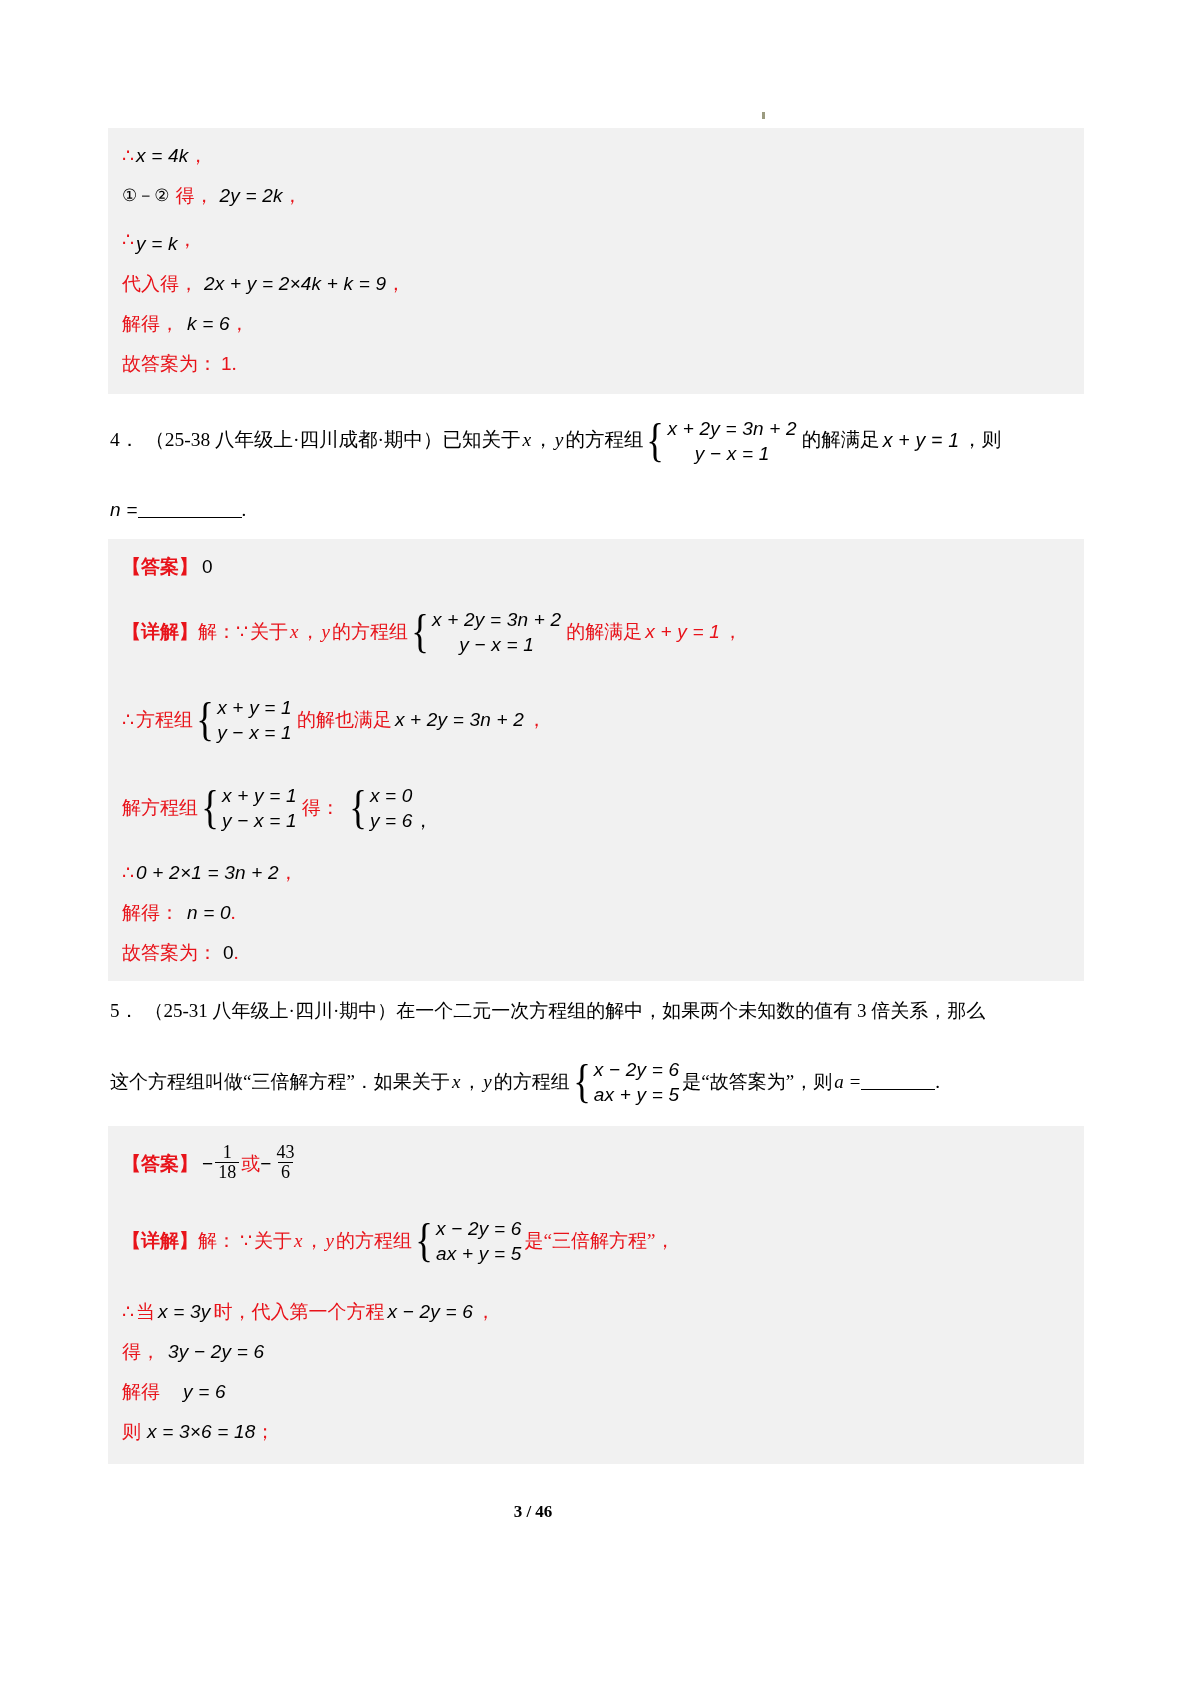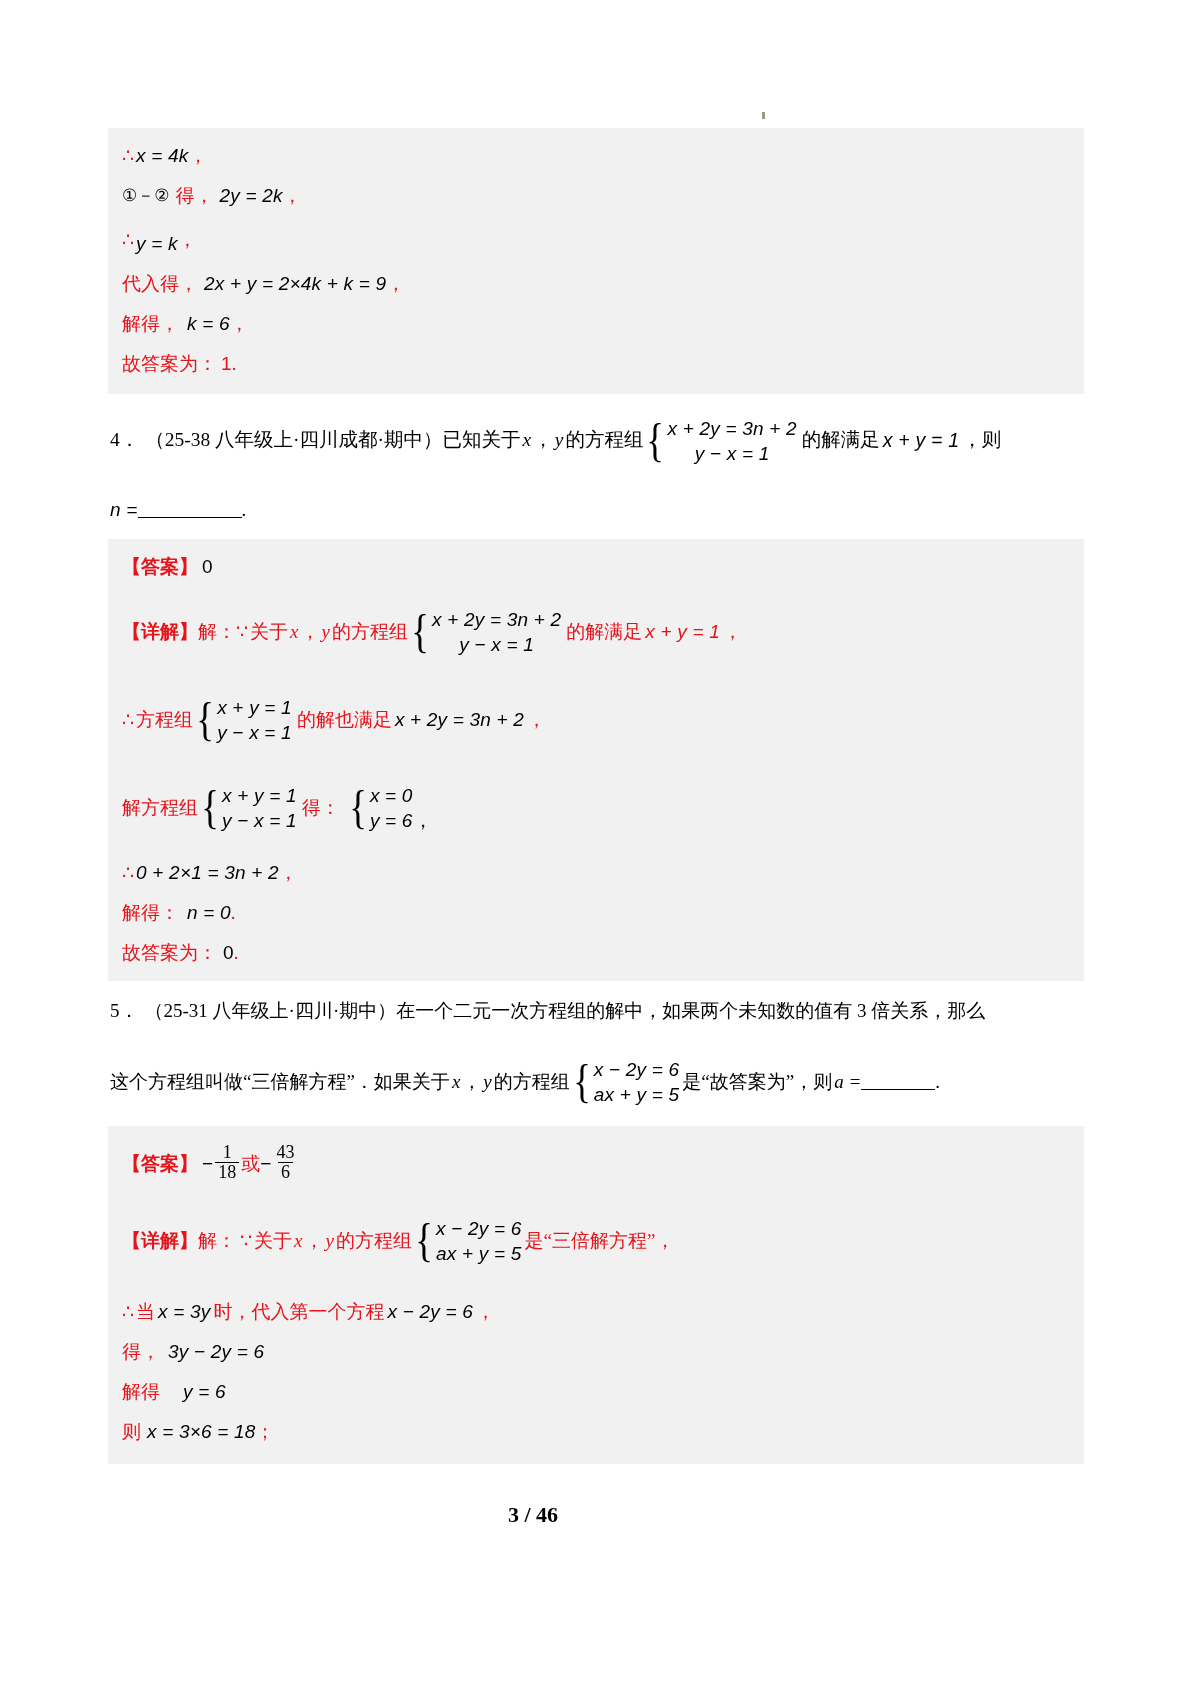--- a/index.html
+++ b/index.html
@@ -123,21 +123,21 @@
   }
   .blank.w1 { width: 104px; }
   .blank.w2 { width: 74px; }
 
   .footer {
     position: absolute;
     left: 0;
     top: 1502px;
     width: 1066px;
     text-align: center;
-    font-size: 22px;
+    font-size: 17px;
     font-weight: bold;
     font-family: "Liberation Serif", serif;
   }
   .topmark {
     position: absolute;
     left: 762px;
     top: 112px;
     width: 3px;
     height: 7px;
     background: #8a8a6a;

